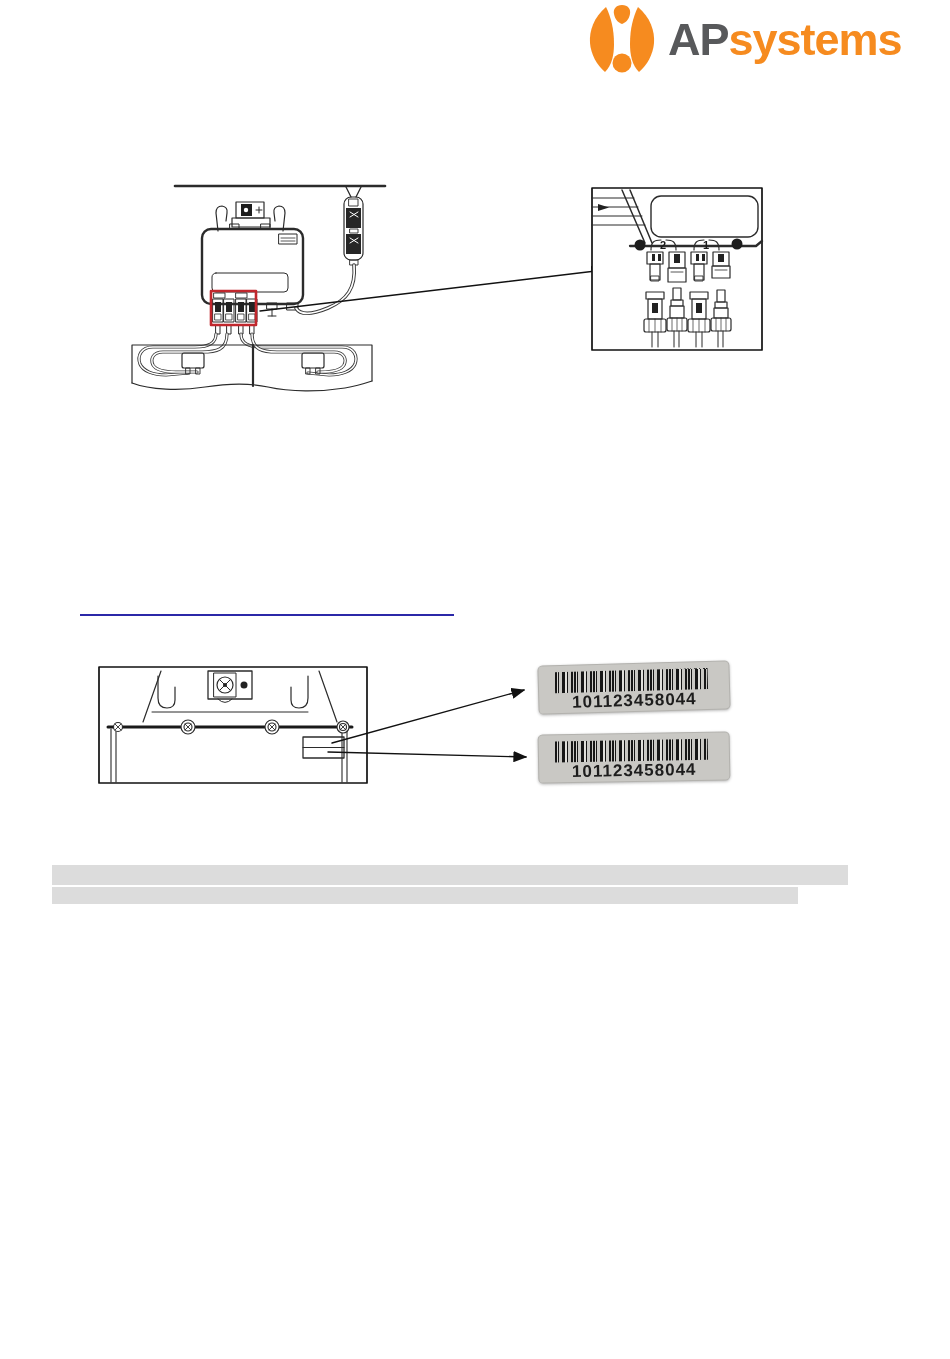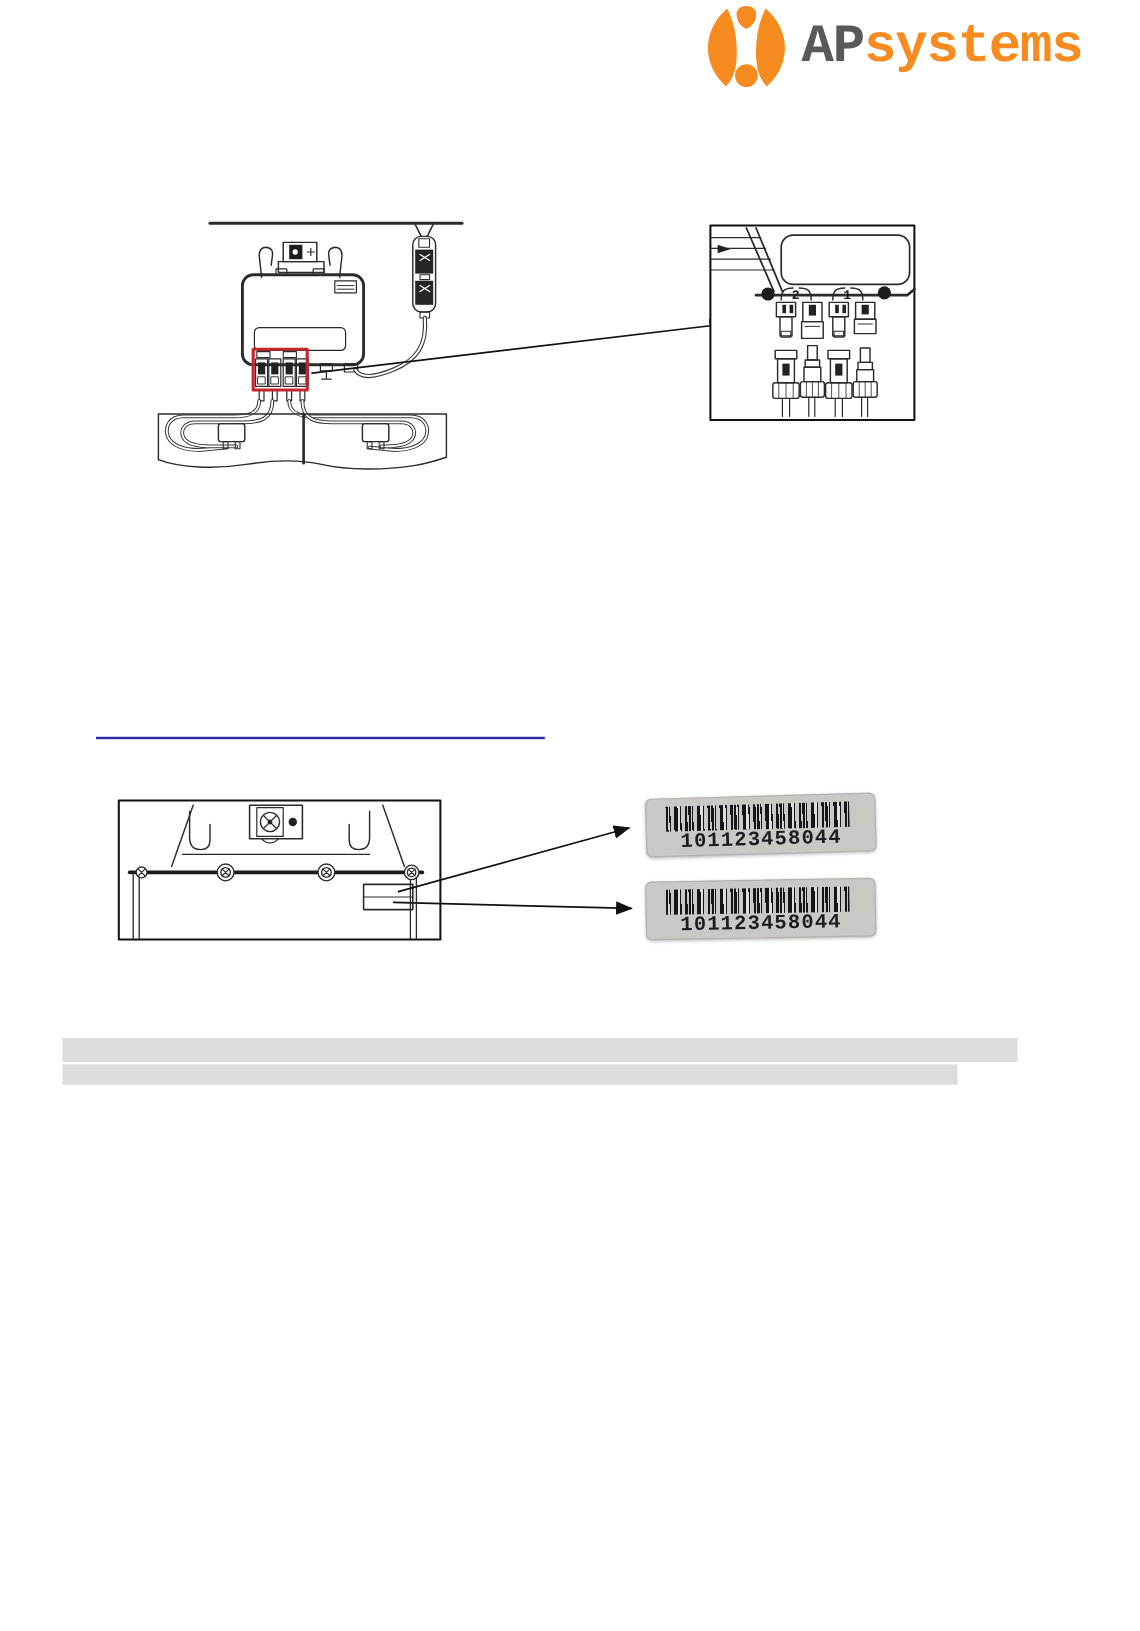--- a/index.html
+++ b/index.html
@@ -1,18 +1,18 @@
 <!DOCTYPE html>
 <html style="--brand-orange: #F68B1F; --brand-gray: #58595B; --highlight-red: #C1272D; --link-blue: #2B28A8; --banner-gray: #DCDCDC; --label-bg: #C9C8C4; --line-ink: #2B2B2B;"><head>
 <meta charset="utf-8">
 <style>
   html,body { margin:0; padding:0; background:#fff; }
   .page {
     position:relative; width:950px; height:1229px; background:#fff;
-    overflow:hidden; font-family:Liberation Mono, monospace;
+    overflow:hidden; font-family:Liberation Sans, sans-serif;
   }
   
   .logo { position:absolute; left:586px; top:4px; display:flex; align-items:center; }
   .logo-icon { display:block; }
   .logo-text { font-size:45px; font-weight:bold; letter-spacing:-1px; line-height:72px; margin-left:10px; white-space:nowrap; }
   .logo-ap { color:var(--brand-gray,#58595B); }
   .logo-systems { color:var(--brand-orange,#F68B1F); }
   
   svg.fig { position:absolute; display:block; }
   

